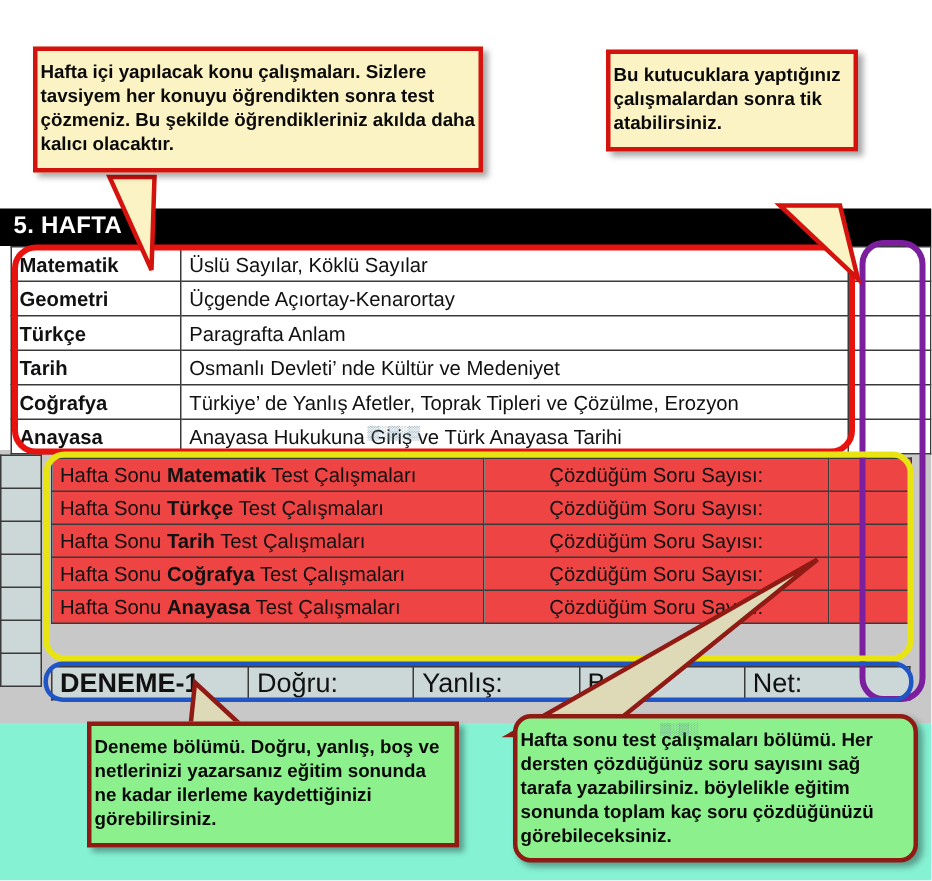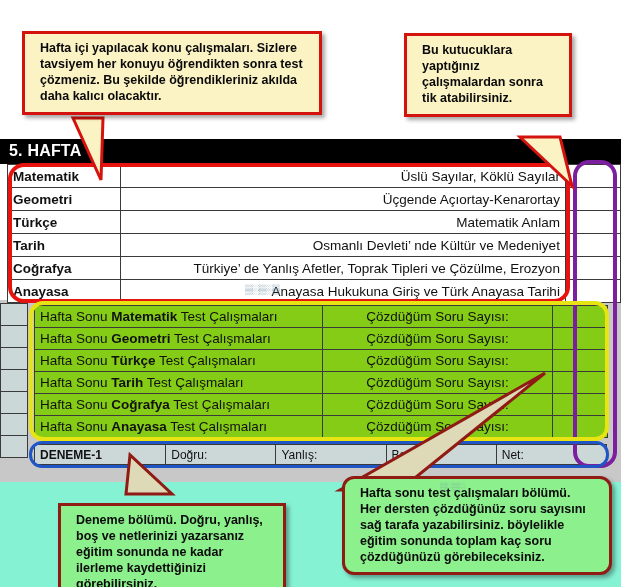--- a/index.html
+++ b/index.html
@@ -40,21 +40,21 @@
     height:23px;
     font-size:13.5px;
     color:#111111;
     padding:0 5px;
     white-space:nowrap;
     overflow:hidden;
     background:#ffffff;
     font-family:"Liberation Sans", sans-serif;
   }
   .main-table td.subject { font-weight:bold; width:113px; }
-  .main-table td.topic   { width:444px;text-align:right; }
+  .main-table td.topic   { width:444px; }
   .main-table td.check   { width:55px; }
 
   
   .hl-red-main {
     position:absolute; left:8px; top:163px; width:562px; height:140px;
     border:4px solid #e8130f; border-radius:16px;
     pointer-events:none;
   }
   
   .hl-purple {
@@ -70,21 +70,21 @@
     table-layout:fixed;
   }
   .weekend-table td {
     border:1px solid #3a3a3a;
     height:22px;
     font-size:13.5px;
     color:#111111;
     padding:0 5px;
     white-space:nowrap;
     overflow:hidden;
-    background:#84cc16;
+    background:#ef4444;
     font-family:"Liberation Sans", sans-serif;
   }
   .weekend-table td.wk-left  { width:288px; }
   .weekend-table td.wk-mid   { width:230px;text-align:center; }
   .weekend-table td.wk-right { width:55px; }
   .weekend-table b { font-weight:bold; }
 
   
   .hl-yellow {
     position:absolute; left:29px; top:301px; width:580px; height:140px;
@@ -93,21 +93,21 @@
   }
 
   
   .deneme-table {
     position:absolute; left:34px; top:444px; width:573px;
     border-collapse:collapse; table-layout:fixed;
   }
   .deneme-table td {
     border:1px solid #3a3a3a;
     height:20px;
-    font-size:12px;
+    font-size:18px;
     color:#111111;
     padding:0 5px;
     white-space:nowrap;
     background:#ccd8d8;
     font-family:"Liberation Sans", sans-serif;
   }
   .deneme-table td.dn-name { width:112px; font-weight:bold; }
   .deneme-table td.dn-cell { width:94px; }
 
   
@@ -123,30 +123,30 @@
   .left-strip td { border:1px solid #3a3a3a; height:22px; background:#ccd8d8; }
 
   
   .callout {
     position:absolute;
     border:3px solid #d4120e;
     font-size:12.5px;
     line-height:1.27;
     font-weight:bold;
     color:#0a0a0a;
-    padding:7px 15px;
+    padding:7px 2px;
     font-family:"Liberation Sans", sans-serif;
     box-shadow:3px 3px 4px rgba(0,0,0,.35);
   }
   .callout.yellow { background:#fbf3c4; }
   .callout.green  { background:#8cf08c; border-color:#8f1b14; }
 
   .c-tl { left:22px;  top:31px;  width:300px; }
   .c-tr { left:404px; top:33px;  width:168px; }
-  .c-bl { left:58px;  top:503px; width:228px; }
+  .c-bl { left:58px;  top:481px; width:248px; }
   .c-br { left:342px; top:476px; width:270px;border-radius:12px; }
 
   
   .tails { position:absolute; left:0; top:0; width:621px; height:587px; pointer-events:none; }
 
   
   .wm {
     position:absolute; color:#9bbfcf; font-size:11px; opacity:.85;
     font-family:"Liberation Sans", sans-serif; white-space:nowrap;
     letter-spacing:-1px; transform:scaleY(.8);
@@ -174,21 +174,21 @@
         <td class="topic">Üslü Sayılar, Köklü Sayılar</td>
         <td class="check"></td>
       </tr>
       <tr>
         <td class="subject">Geometri</td>
         <td class="topic">Üçgende Açıortay-Kenarortay</td>
         <td class="check"></td>
       </tr>
       <tr>
         <td class="subject">Türkçe</td>
-        <td class="topic">Matematik Anlam</td>
+        <td class="topic">Paragrafta Anlam</td>
         <td class="check"></td>
       </tr>
       <tr>
         <td class="subject">Tarih</td>
         <td class="topic">Osmanlı Devleti’ nde Kültür ve Medeniyet</td>
         <td class="check"></td>
       </tr>
       <tr>
         <td class="subject">Coğrafya</td>
         <td class="topic">Türkiye’ de Yanlış Afetler, Toprak Tipleri ve Çözülme, Erozyon</td>
@@ -229,25 +229,20 @@
             <td></td>
           </tr>
     </tbody>
       </table>
   </div>
 
   <table class="weekend-table">
     <tbody>
       <tr>
         <td class="wk-left"><span>Hafta Sonu </span><b>Matematik</b><span> Test Çalışmaları</span></td>
-        <td class="wk-mid">Çözdüğüm Soru Sayısı:</td>
-        <td class="wk-right"></td>
-      </tr>
-      <tr>
-        <td class="wk-left"><span>Hafta Sonu </span><b>Geometri</b><span> Test Çalışmaları</span></td>
         <td class="wk-mid">Çözdüğüm Soru Sayısı:</td>
         <td class="wk-right"></td>
       </tr>
       <tr>
         <td class="wk-left"><span>Hafta Sonu </span><b>Türkçe</b><span> Test Çalışmaları</span></td>
         <td class="wk-mid">Çözdüğüm Soru Sayısı:</td>
         <td class="wk-right"></td>
       </tr>
       <tr>
         <td class="wk-left"><span>Hafta Sonu </span><b>Tarih</b><span> Test Çalışmaları</span></td>

